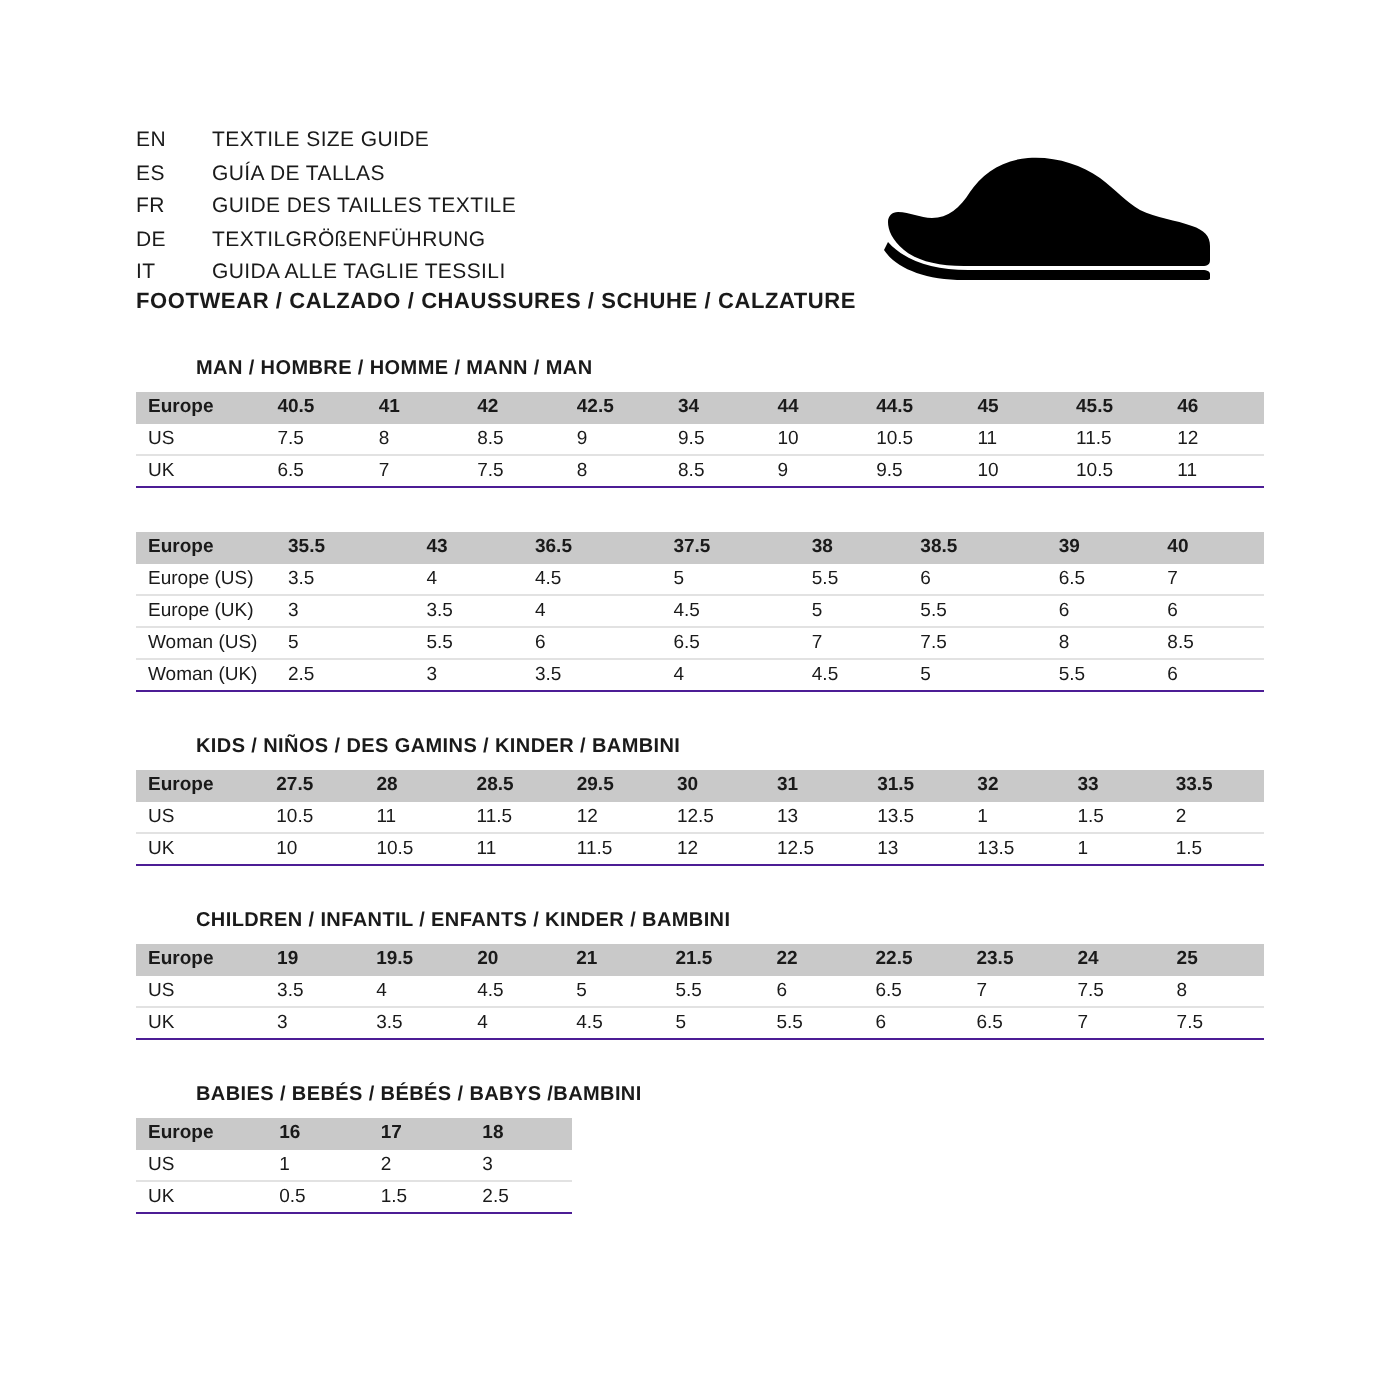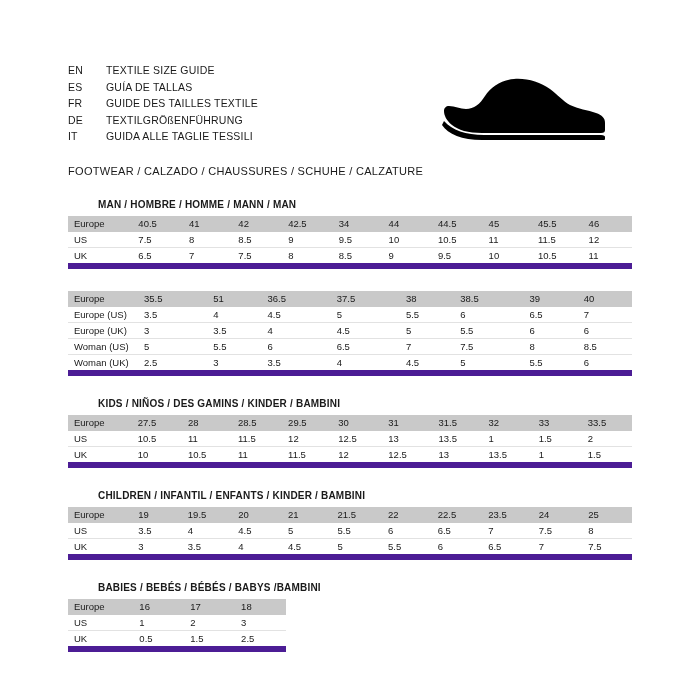--- a/index.html
+++ b/index.html
@@ -54,23 +54,23 @@
     margin-top: 10px;
     display: flex;
     align-items: center;
     justify-content: flex-start;
   }
   .shoe-wrap svg {
     display: block;
   }
 
   .footwear-title {
-    margin-top: 20px;
+    margin-top: 0;
     font-size: 11px;
-    font-weight: normal;
+    font-weight: bold;
     letter-spacing: 0.3px;
     color: #1a1a1a;
   }
 
   
   .section {
     margin-top: 22px;
   }
   .section-title {
     font-size: 10px;
@@ -87,25 +87,25 @@
   }
   table.size td {
     height: 15px;
     padding: 0 0 0 6px;
     vertical-align: middle;
     border-bottom: 1px solid #e2e2e2;
     white-space: nowrap;
   }
   table.size tr.head td {
     background: #c9c9c9;
-    font-weight: normal;
+    font-weight: bold;
     border-bottom: 1px solid #c9c9c9;
   }
   table.size tr:last-child td {
-    border-bottom: 6px solid #4c1d95;
+    border-bottom: 1px solid #4c1d95;
   }
   td.label {
     width: 64px;
   }
   td.val {
     width: 50px;
   }
 
   .w-man { width: 564px; }
   .w-jw  { width: 564px; }
@@ -202,21 +202,21 @@
       </tbody>
     </table>
   </div>
 
   <div class="section">
     <table class="size w-jw">
       <tbody>
         <tr class="head">
           <td class="label">Europe</td>
           <td>35.5</td>
-          <td>51</td>
+          <td>43</td>
           <td>36.5</td>
           <td>37.5</td>
           <td>38</td>
           <td>38.5</td>
           <td>39</td>
           <td>40</td>
         </tr>
         <tr>
           <td class="label">Europe (US)</td>
           <td>3.5</td>

